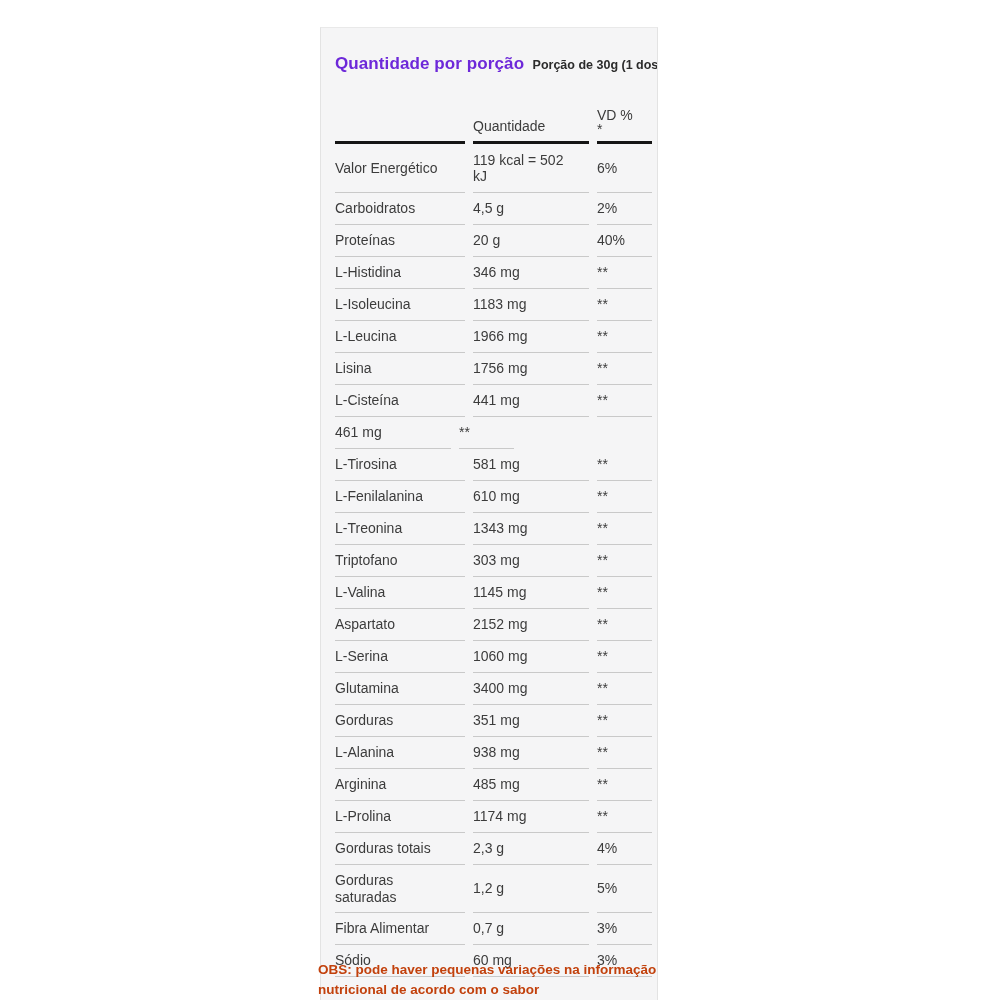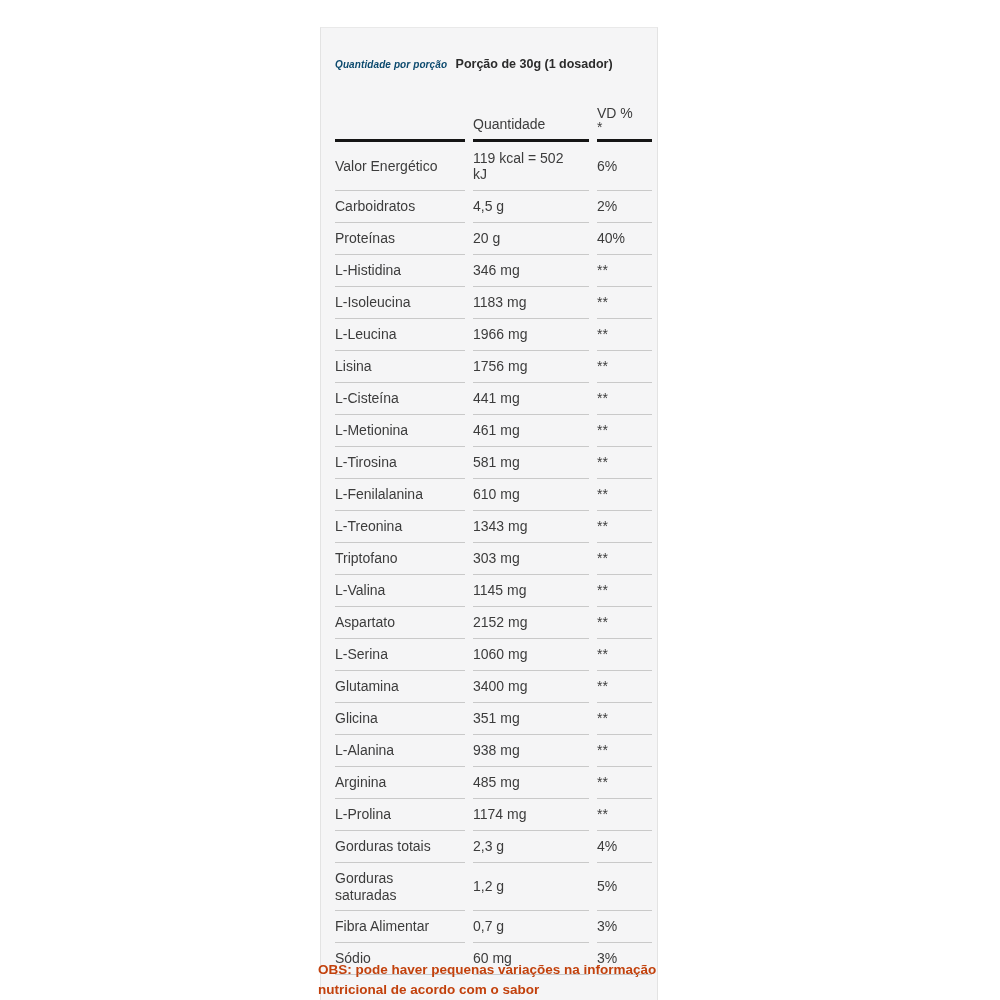--- a/index.html
+++ b/index.html
@@ -17,25 +17,24 @@
     background: #f5f5f6;
     border-left: 1px solid #e3e3e3;
     border-right: 1px solid #e3e3e3;
     border-top: 1px solid #e9e9e9;
     padding: 26px 7px 0 14px;
     overflow: hidden;
   }
   .title-line { white-space: nowrap; }
   .title {
     display: inline;
-    font-size: 10px;
+    font-size: 17px;
     font-weight: bold;
-    color: #0c4a6e;
+    color: #6d28d9;
     letter-spacing: 0.1px;
-    font-style: italic;
   }
   .subtitle {
     display: inline;
     font-size: 12.5px;
     font-weight: bold;
     color: #2b2b2b;
     margin-left: 4px;
   }
   .ntable { margin-top: 2px; width: 317px; color: #3c3c3c; font-size: 14px; }
   .trow {
@@ -139,21 +138,20 @@
     <div class="cell c-vd">**</div>
   </div>
 
   <div class="trow">
     <div class="cell c-label">L-Cisteína</div>
     <div class="cell c-qty">441 mg</div>
     <div class="cell c-vd">**</div>
   </div>
 
   <div class="trow">
-    <div class="cell c-label">L-Metionina</div>
     <div class="cell c-qty">461 mg</div>
     <div class="cell c-vd">**</div>
   </div>
 
   <div class="trow">
     <div class="cell c-label">L-Tirosina</div>
     <div class="cell c-qty">581 mg</div>
     <div class="cell c-vd">**</div>
   </div>
 
@@ -193,21 +191,21 @@
     <div class="cell c-vd">**</div>
   </div>
 
   <div class="trow">
     <div class="cell c-label">Glutamina</div>
     <div class="cell c-qty">3400 mg</div>
     <div class="cell c-vd">**</div>
   </div>
 
   <div class="trow">
-    <div class="cell c-label">Glicina</div>
+    <div class="cell c-label">Gorduras</div>
     <div class="cell c-qty">351 mg</div>
     <div class="cell c-vd">**</div>
   </div>
 
   <div class="trow">
     <div class="cell c-label">L-Alanina</div>
     <div class="cell c-qty">938 mg</div>
     <div class="cell c-vd">**</div>
   </div>
 

